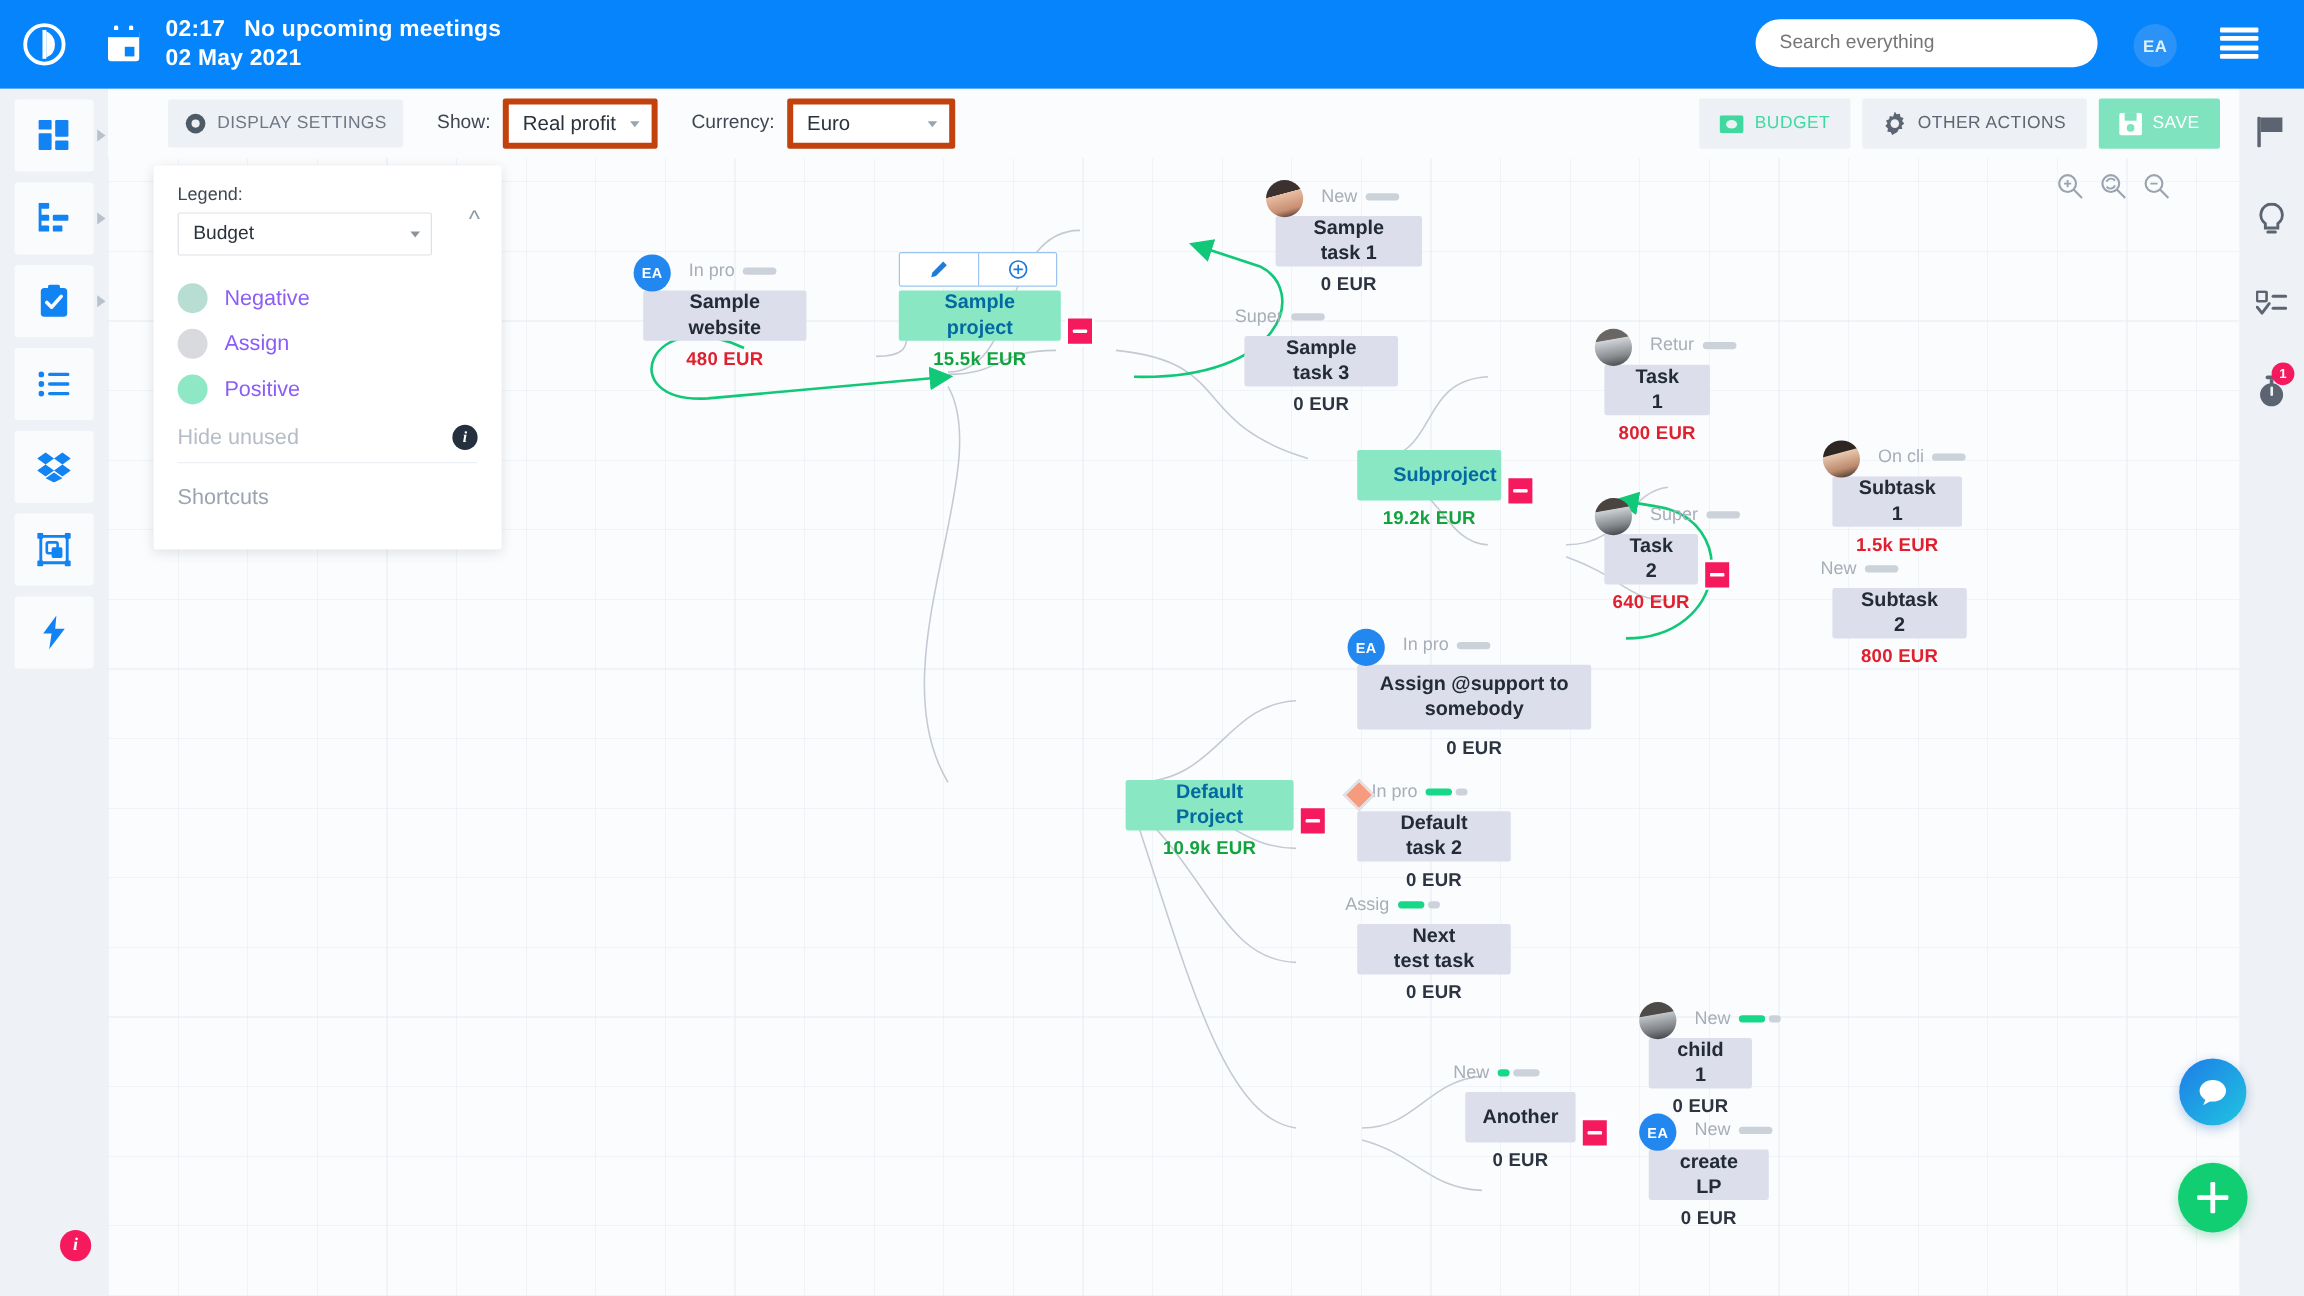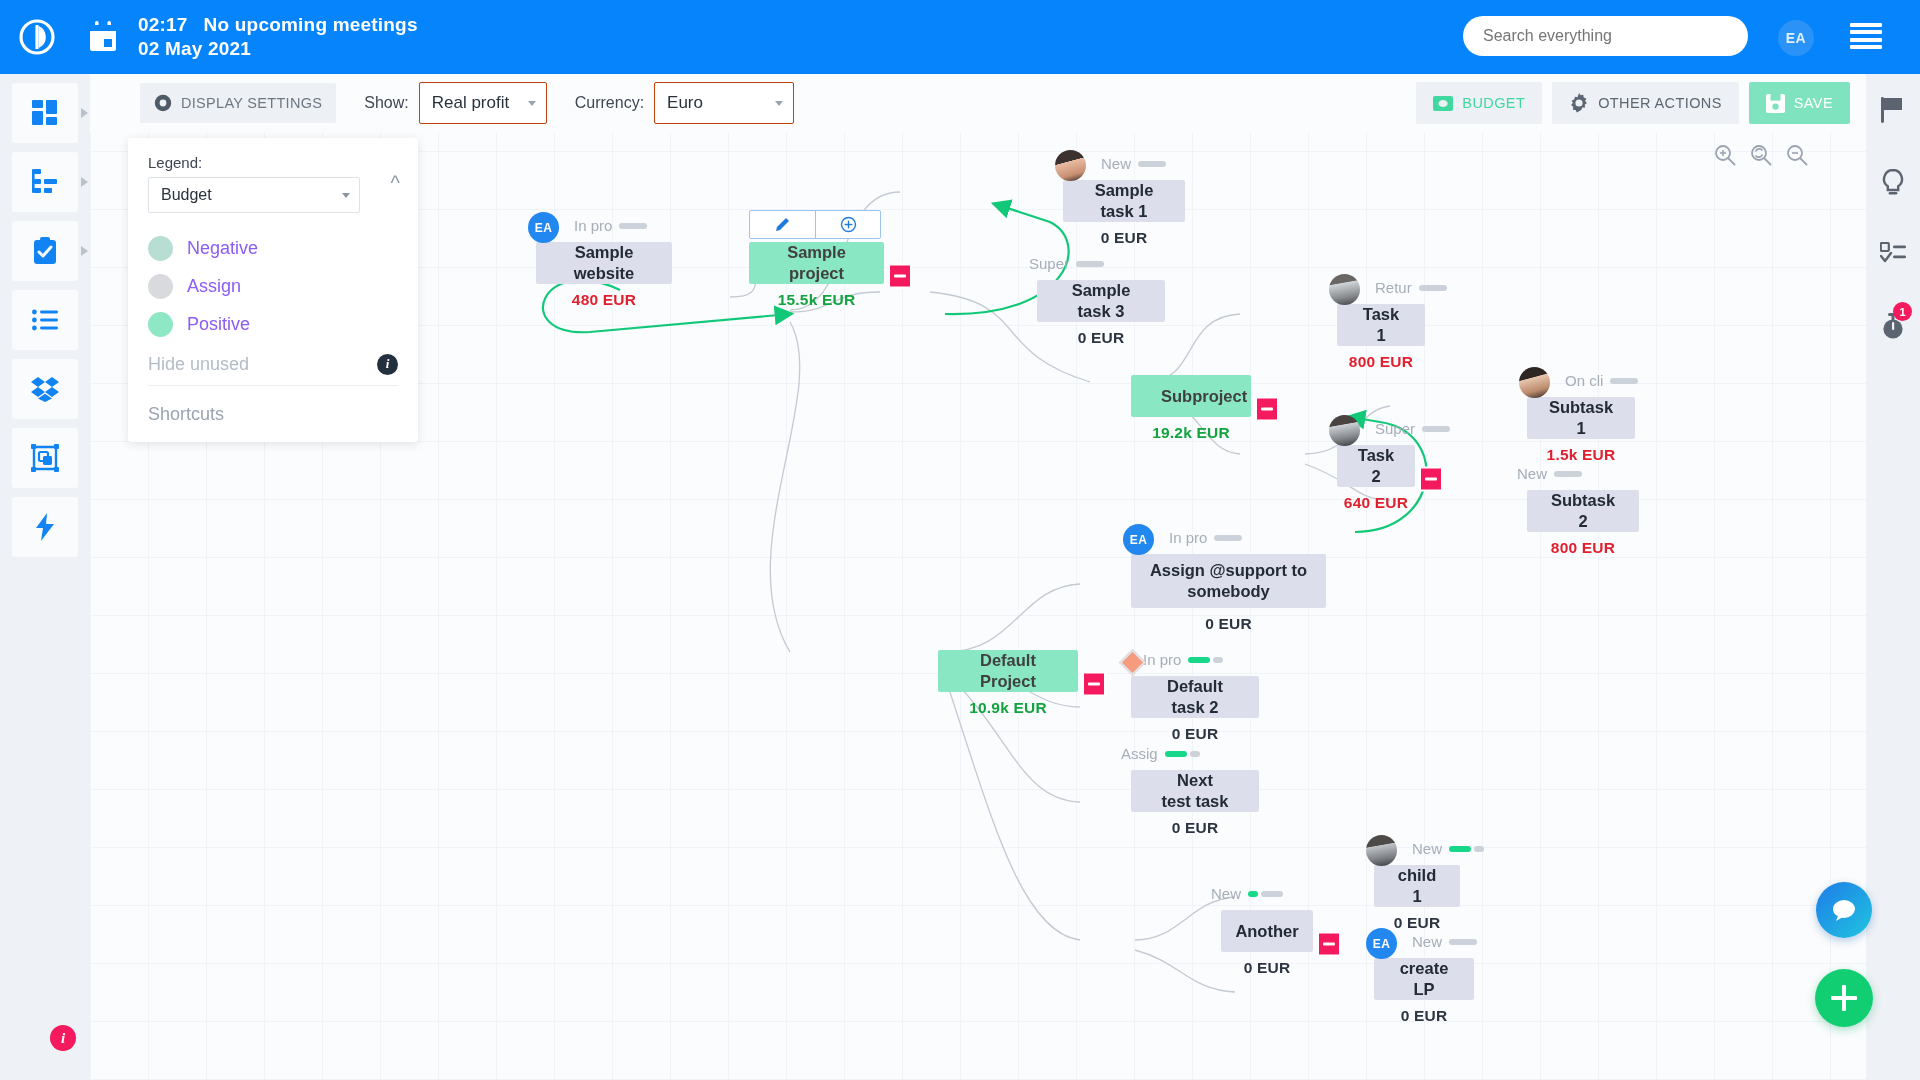--- a/index.html
+++ b/index.html
@@ -86,21 +86,21 @@
     position: absolute; top: 74px; left: 90px; right: 54px; height: 58px;
     background: #fbfcfd; display: flex; align-items: center; padding-left: 50px;
   }
   .tb-display {
     display: flex; align-items: center; gap: 9px; height: 40px; padding: 0 14px;
     background: #edf0f4; border-radius: 2px; color: #6e7884; font-size: 14.5px; letter-spacing: .3px;
   }
   .tb-label { margin-left: 28px; color: #3f4753; font-size: 16px; }
   .sel {
     position: relative; margin-left: 10px; height: 42px; min-width: 128px;
-    border: 1px solid #c2410c; background: #fff; border-radius: 2px;
+    border: 5px solid #c2410c; background: #fff; border-radius: 2px;
     display: flex; align-items: center; padding: 0 30px 0 12px; font-size: 17px; color: #2a323c;
   }
   .sel .car {
     position: absolute; right: 10px; top: 50%; margin-top: -2px; width: 0; height: 0;
     border-top: 5px solid #9aa4b0; border-left: 4px solid transparent; border-right: 4px solid transparent;
   }
   .tb-right { position: absolute; right: 70px; top: 82px; display: flex; gap: 10px; }
   .tb-btn {
     display: flex; align-items: center; gap: 9px; height: 42px; padding: 0 17px;
     background: #edf0f4; border-radius: 2px; font-size: 14.5px; letter-spacing: .4px;
@@ -119,21 +119,21 @@
     overflow: hidden;
   }
   .zoomctl { position: absolute; right: 58px; top: 12px; display: flex; gap: 14px; }
   .zoomctl svg { stroke: #9aa4b0; fill: none; }
 
   
   .legend {
     position: absolute; left: 128px; top: 138px; width: 290px;
     background: #fff; border-radius: 3px;
     box-shadow: 0 2px 10px rgba(40,55,75,.13);
-    padding: 16px 20px 0 20px; z-index: 30;
+    padding: 16px 20px 16px 20px; z-index: 30;
   }
   .legend-title { font-size: 15px; color: #3f4753; margin-bottom: 6px; }
   .legend-sel {
     position: relative; width: 212px; height: 36px; border: 1px solid #dde2e8;
     background: #fff; display: flex; align-items: center; padding: 0 26px 0 12px;
     font-size: 16px; color: #2a323c; border-radius: 2px;
   }
   .legend-sel .car {
     position: absolute; right: 9px; top: 50%; margin-top: -2px; width: 0; height: 0;
     border-top: 5px solid #8a95a2; border-left: 4.5px solid transparent; border-right: 4.5px solid transparent;
@@ -157,21 +157,21 @@
   .legend-shortcuts { height: 56px; display: flex; align-items: center; color: #9aa4b0; font-size: 18px; }
 
   
   .node { position: absolute; }
   .node-box {
     position: relative; border-radius: 2px; padding: 0 30px;
     display: flex; align-items: center; justify-content: center;
     font-size: 16.5px; font-weight: 700; color: #222b36;
     background: #dcdeeb; min-height: 42px; text-align: center; line-height: 1.25;
   }
-  .node-box.proj { background: #89e7c4; color: #404040; justify-content: flex-start; }
+  .node-box.proj { background: #89e7c4; color: #0369a1; justify-content: flex-start; }
   .node-amount {
     margin-top: 7px; text-align: center; font-size: 15.5px; font-weight: 700; letter-spacing: .2px;
   }
   .amt-red { color: #e0202f; }
   .amt-green { color: #12a33f; }
   .amt-dark { color: #2b3440; }
   .node-status {
     position: absolute; top: -25px; left: 38px; display: flex; align-items: center; gap: 7px;
     font-size: 15px; color: #a6aeb8; white-space: nowrap;
   }

